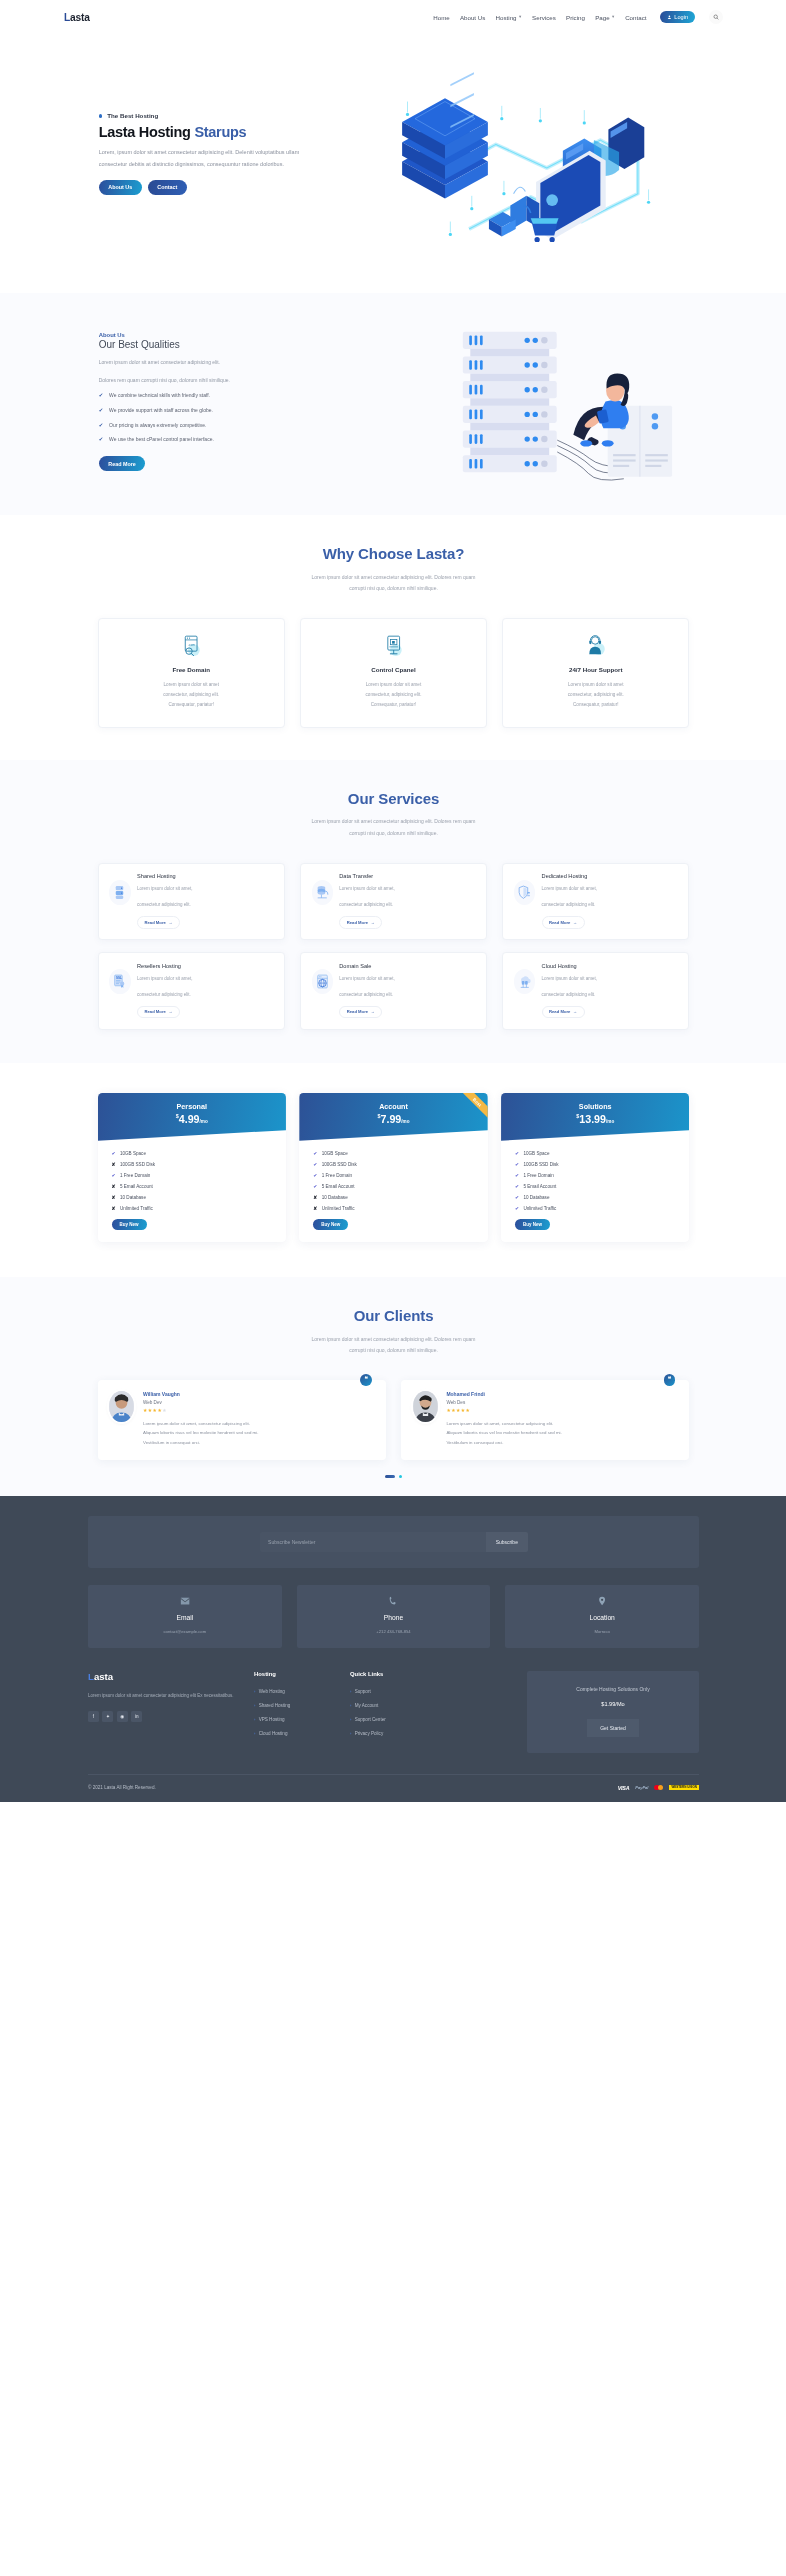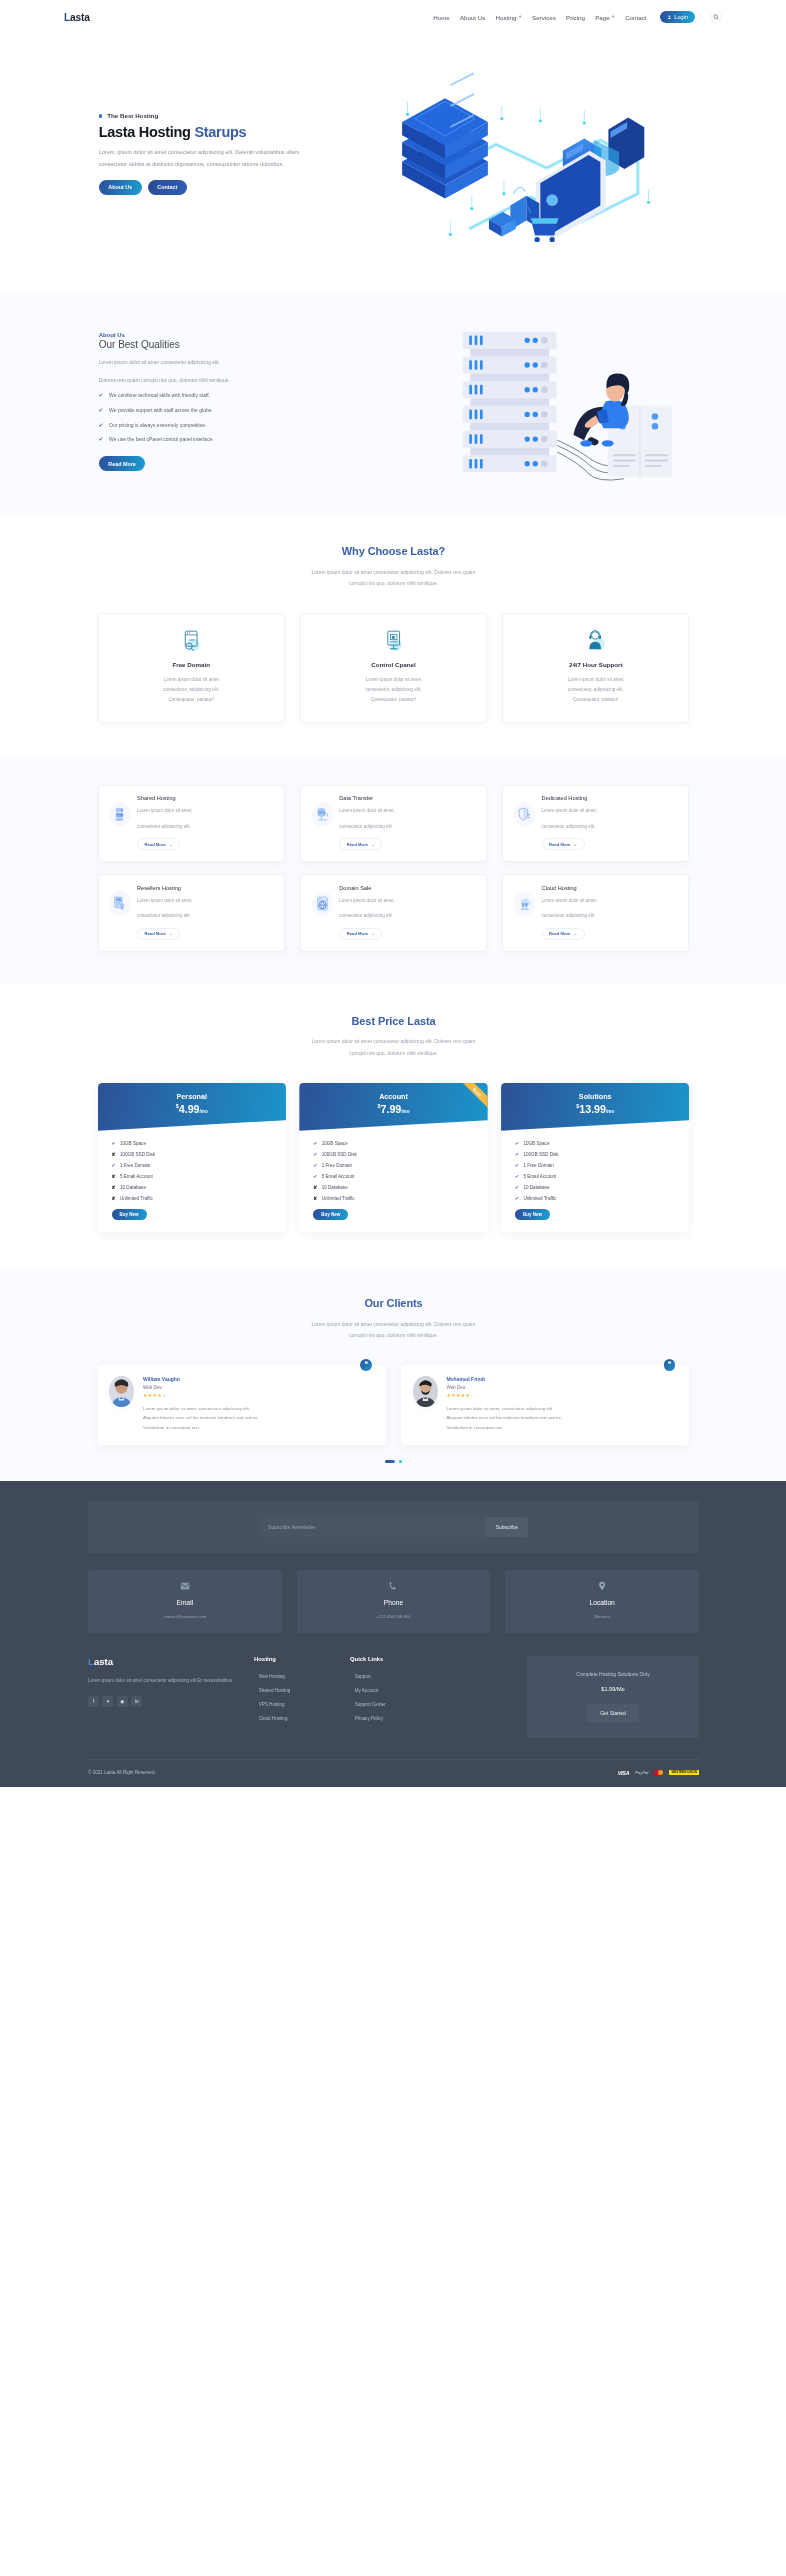--- a/index.html
+++ b/index.html
@@ -67,21 +67,21 @@
   .about h2 { font-size:10px; font-weight:normal; color:#424a58; margin-bottom:6.4px; }
   .about .lead { font-size:5px; line-height:2.3; color:#9299a6; margin-bottom:6.4px; }
   .feat-list { list-style:none; }
   .feat-list li { display:flex; align-items:center; gap:5.9px; font-size:5px; color:#5b6personally; margin-bottom:8.6px; color:#5b6170; }
   .chk { color:#3a5fa8; font-size:5.4px; }
   .btn-read { margin-top:5.4px; }
   .about-right { flex:1; display:flex; justify-content:flex-end; }
 
   
   .sec-head { text-align:center; margin-bottom:23.6px; }
-  .sec-head h2 { font-size:11px; font-weight:bold; color:#3a5fa8; margin-bottom:9.6px; letter-spacing:-0.1px; }
+  .sec-head h2 { font-size:15px; font-weight:bold; color:#3a5fa8; margin-bottom:9.6px; letter-spacing:-0.1px; }
   .sec-head p { font-size:5px; line-height:2.3; color:#9ba1ad; }
 
   .why { background:#fff; padding:30px 0 32px; }
   .cards3 { display:flex; gap:15px; padding:0 9.6px; }
   .card {
     flex:1; background:#fff; border:0.5px solid #eef1f6; border-radius:3.8px;
     padding:14px 11.8px 16px; text-align:center;
     box-shadow:0 1.1px 7.5px rgba(40,60,110,.045);
   }
   .card .ic { height:25px; display:flex; align-items:center; justify-content:center; margin-bottom:7.5px; }
@@ -560,20 +560,25 @@
         <p>Lorem ipsum dolor sit amet</p>
         <p>consectetur, adipisicing elit.</p>
         <p>Consequatur, pariatur!</p>
       </div>
     </div>
   </div>
 </section>
 
 <section class="services">
   <div class="wrap">
+    <div class="sec-head">
+      <h2>Our Services</h2>
+      <p>Lorem ipsum dolor sit amet consectetur adipisicing elit. Dolores rem quam</p>
+      <p>corrupti nisi quo, dolorum nihil similique.</p>
+    </div>
     <div class="srv-grid">
       <div class="srv-row">
 
         <div class="srv-card">
           <div class="srv-ic">
             <svg width="13" height="15" viewBox="0 0 24 28">
               <rect x="5" y="2" width="14" height="8" rx="2" fill="#a9c8f5"></rect>
               <rect x="5" y="11" width="14" height="8" rx="2" fill="#7fb0f0"></rect>
               <rect x="5" y="20" width="14" height="6" rx="2" fill="#a9c8f5"></rect>
               <circle cx="16" cy="6" r="1.2" fill="#2f6fd8"></circle>
@@ -705,25 +710,20 @@
               </button>
           </div>
         </div>
       </div>
     </div>
   </div>
 </section>
 
 <section class="pricing">
   <div class="wrap">
-    <div class="sec-head">
-      <h2>Best Price Lasta</h2>
-      <p>Lorem ipsum dolor sit amet consectetur adipisicing elit. Dolores rem quam</p>
-      <p>corrupti nisi quo, dolorum nihil similique.</p>
-    </div>
     <div class="price-row">
 
       <div class="price-card">
         <div class="price-head">
           <div class="plan">Personal</div>
           <div class="amt"><sup>$</sup><span>4.99</span><span class="per">/mo</span></div>
         </div>
         <div class="price-body">
           <ul>
             <li>

